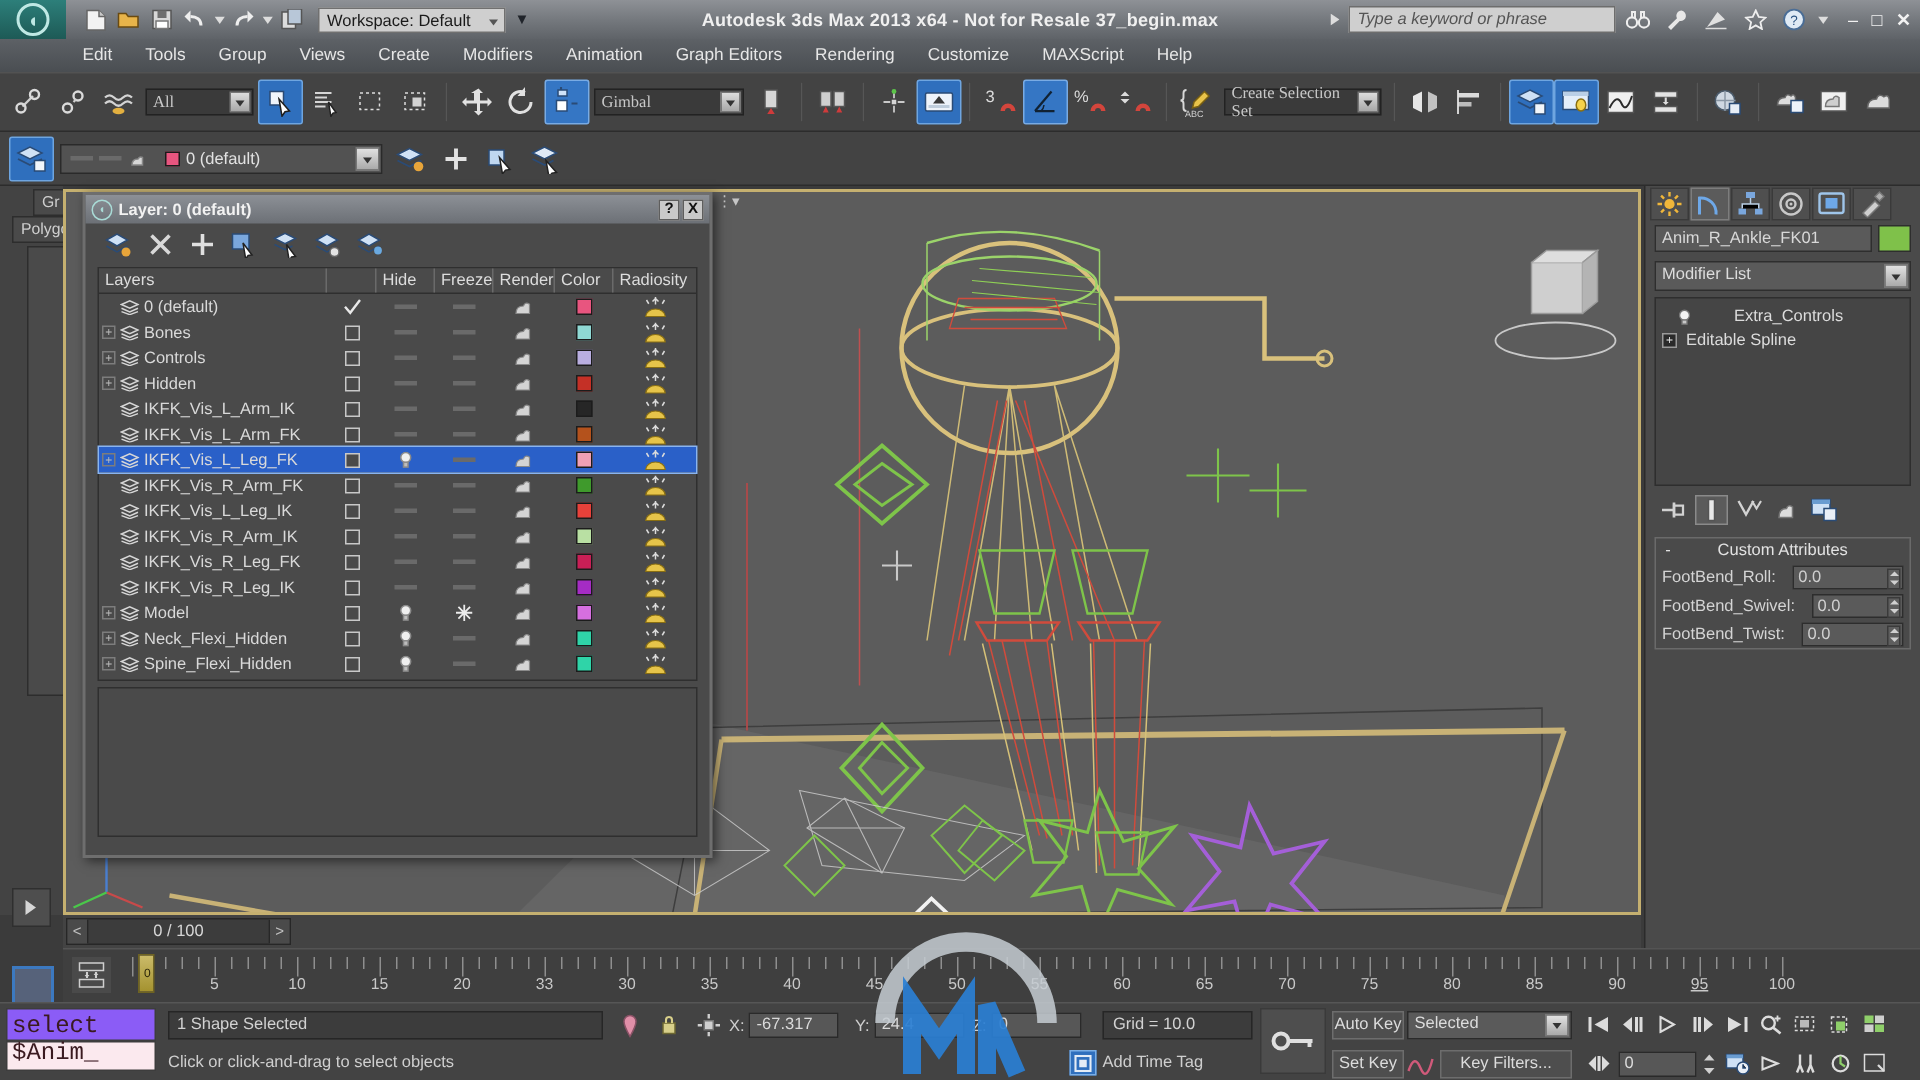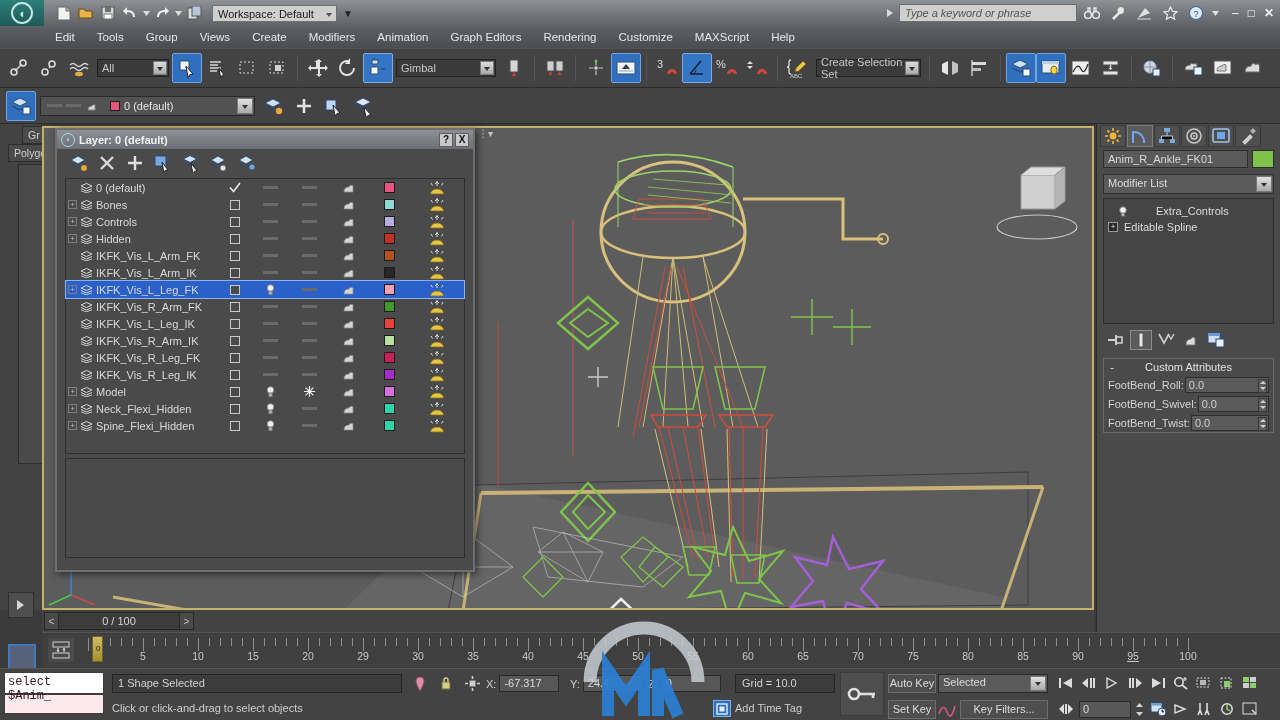--- a/index.html
+++ b/index.html
@@ -41,21 +41,21 @@
   
   .toolbar { position:absolute; left:0; top:48px; width:1280px; height:40px;
     background:#434343; border-top:1px solid #525252; border-bottom:1px solid #2c2c2c;
     display:flex; align-items:center; padding-left:4px; }
   .tb { width:30px; height:30px; display:flex; align-items:center; justify-content:center;
         position:relative; color:#d6d6d6; }
   .tb.on { background:#2f6fbd; border:1px solid #6ea5e0; border-radius:2px; }
   .tb.on2 { background:#3576c4; border:1px solid #79abe4; border-radius:2px; }
   .sep { width:1px; height:26px; background:#2b2b2b; border-right:1px solid #565656; margin:0 5px; }
   .selbox { width:72px; height:18px; background:#3a3a3a; border:1px solid #222; color:#c8c8c8;
-    font-size:11px; padding:0 14px 0 4px; position:relative; display:flex; align-items:center; margin:0 3px;}
+    font-size:11px; padding:0 14px 0 4px; position:relative; display:flex; align-items:center; margin:0 3px;font-family:Liberation Serif, serif;}
   .selbox .dd { position:absolute; right:1px; top:1px; width:14px; height:14px;
     background:linear-gradient(180deg,#dcdcdc,#a8a8a8); border:1px solid #777;}
   .selbox .dd:after{ content:""; position:absolute; left:3px; top:5px; border-left:3px solid transparent;
     border-right:3px solid transparent; border-top:4px solid #333; }
   .cssbox { width:100px; }
 
   
   .ltoolbar { position:absolute; left:0; top:88px; width:1280px; height:36px;
     background:#434343; border-bottom:1px solid #2c2c2c; display:flex; align-items:center; padding-left:6px;}
   .layersel { width:215px; height:20px; background:#525252; border:1px solid #2a2a2a;
@@ -139,21 +139,21 @@
   .bulb { width:10px; height:11px; }
   .sqp { width:10px; height:10px; background:#2a2a2a; border:1px solid #9a9a9a; color:#e6e6e6;
     font-size:8px; line-height:8px; text-align:center;}
   .stkicons { display:flex; align-items:center; gap:3px; padding:6px 8px 0 8px; }
   .si { width:22px; height:20px; display:flex; align-items:center; justify-content:center; color:#d2d2d2;}
   .si.act { background:#5b5b5b; border:1px solid #8a8a8a;}
   .roll { margin:8px 6px 0 6px; border:1px solid #6a6a6a; }
   .rollhdr { height:16px; display:flex; align-items:center; font-size:11px; color:#e2e2e2; }
   .rollhdr .mi { width:16px; text-align:center; }
   .rollhdr .tt { flex:1; text-align:center; }
-  .attrrow { display:flex; align-items:center; height:19px; padding:0 4px; gap:1px; font-size:11px;}
+  .attrrow { display:flex; align-items:center; height:19px; padding:0 4px; gap:11px; font-size:11px;}
   .attrlbl { color:#d4d4d4; }
   .spin { flex:1; height:16px; background:#5a5a5a; border:1px solid #2d2d2d; color:#cfcfcf;
     font-size:11px; padding:0 3px; position:relative; display:flex; align-items:center;}
   .spin .ar { position:absolute; right:1px; top:1px; width:9px; height:14px;
     background:#5e5e5e; border:1px solid #3a3a3a; display:flex; flex-direction:column;
     align-items:center; justify-content:space-around; }
   .spin .ar i { width:0;height:0;border-left:3px solid transparent;border-right:3px solid transparent;}
   .spin .ar i.u { border-bottom:3px solid #d0d0d0; }
   .spin .ar i.d { border-top:3px solid #d0d0d0; }
 
@@ -173,22 +173,22 @@
   .ruler { position:absolute; left:78px; top:634px; width:1120px; height:32px; }
   .tick { position:absolute; top:4px; width:1px; background:#8e8e8e; }
   .tlabel { position:absolute; top:16px; font-size:10.5px; color:#c9c9c9; transform:translateX(-50%); }
   .slider { position:absolute; left:92px; top:636px; width:11px; height:26px;
     background:linear-gradient(180deg,#cbbb6a,#a4922f); border:1px solid #6e6322;}
   .slider span { position:absolute; left:3px; top:7px; font-size:8px; color:#2a2408; }
 
   .statusbar { position:absolute; left:0; top:668px; width:1280px; height:52px; background:#434343;
     border-top:1px solid #565656; }
   .mxs { position:absolute; left:4px; top:672px; width:100px; height:44px; }
-  .mxs .a { height:22px; background:#ffffff; border:1px solid #3d3d3d; color:#3a1a20;
-    font-family:"Liberation Mono", monospace; font-size:12px; padding:2px 3px; }
+  .mxs .a { height:22px; background:#8b5cf6; border:1px solid #3d3d3d; color:#3a1a20;
+    font-family:"Liberation Mono", monospace; font-size:16px; padding:2px 3px; }
   .mxs .b { height:20px; background:#fbe9ee; border:1px solid #3d3d3d; }
   .statline1 { position:absolute; left:112px; top:674px; width:290px; height:19px;
     background:#3c3c3c; border:1px solid #262626; color:#d2d2d2; font-size:11px;
     padding:2px 5px; }
   .statline2 { position:absolute; left:112px; top:702px; color:#cfcfcf; font-size:11px; }
   .sbic { position:absolute; top:674px; width:20px; height:19px; display:flex;
     align-items:center; justify-content:center; }
   .coord { position:absolute; top:674px; height:19px; display:flex; align-items:center; gap:3px;
            font-size:11px; color:#cfcfcf;}
   .coord .f { width:60px; height:17px; background:#575757; border:1px solid #2a2a2a; color:#dadada;
@@ -271,20 +271,21 @@
         <svg width="15" height="14" viewBox="0 0 15 14">
           <rect x="1" y="2" width="9" height="11" fill="#dcdcdc" stroke="#555"></rect>
           <rect x="5" y="0" width="9" height="10" fill="#b8c7d8" stroke="#555"></rect>
         </svg>
       </div>
   </div>
   <div class="wsbox">
       <span>Workspace: Default</span>
     </div>
   <div class="wsarrow">▼</div>
+  <div class="apptitle">Autodesk 3ds Max  2013 x64  - Not for Resale    37_begin.max</div>
   <div class="tright">
     <div class="qi" style="width:10px">
         <svg width="6" height="8">
           <path d="M0 0l6 4-6 4z" fill="#ddd"></path>
         </svg>
       </div>
     <div class="searchbox" title="Type a keyword or phrase">
         <span>Type a keyword or phrase</span>
       </div>
     <div class="ticon">
@@ -770,20 +771,29 @@
     <div class="dt">
         <svg width="19" height="18" viewBox="0 0 19 18">
           <path d="M1 6l7-4 7 4-7 4z" fill="#cfe1f5" stroke="#2a4b76"></path>
           <path d="M1 10l7 4 7-4" fill="none" stroke="#2a4b76"></path>
           <circle cx="14" cy="13" r="2.6" fill="#6aa9e0"></circle>
         </svg>
       </div>
   </div>
 
   <div class="lgrid">
+    <div class="lhead">
+      <div style="width:152px">Layers</div>
+      <div style="width:33px"></div>
+      <div style="width:39px">Hide</div>
+      <div style="width:39px">Freeze</div>
+      <div style="width:41px">Render</div>
+      <div style="width:39px">Color</div>
+      <div style="width:55px;border-right:none">Radiosity</div>
+    </div>
     <div id="layer-rows">
         <div class="lrow">
           <span class="c-name">
             <span class="plusN"></span>
             <svg class="stk" viewBox="0 0 13 11">
               <path d="M1 4L6.5 1.5 12 4 6.5 6.5z" fill="none" stroke="#d6d6d6" stroke-width="1"></path>
               <path d="M1 6.5L6.5 9 12 6.5" fill="none" stroke="#d6d6d6" stroke-width="1"></path>
               <path d="M1 8.8L6.5 10.8 12 8.8" fill="none" stroke="#d6d6d6" stroke-width="0.9"></path>
             </svg>
             <span>0 (default)</span>
@@ -917,72 +927,72 @@
           </span>
         </div>
         <div class="lrow">
           <span class="c-name">
             <span class="plusN"></span>
             <svg class="stk" viewBox="0 0 13 11">
               <path d="M1 4L6.5 1.5 12 4 6.5 6.5z" fill="none" stroke="#d6d6d6" stroke-width="1"></path>
               <path d="M1 6.5L6.5 9 12 6.5" fill="none" stroke="#d6d6d6" stroke-width="1"></path>
               <path d="M1 8.8L6.5 10.8 12 8.8" fill="none" stroke="#d6d6d6" stroke-width="0.9"></path>
             </svg>
-            <span>IKFK_Vis_L_Arm_FK</span>
+            <span>IKFK_Vis_L_Arm_IK</span>
           </span>
           <span class="c-chk">
             <span class="cbox"></span>
           </span>
           <span class="c-hide">
             <span class="dash"></span>
           </span>
           <span class="c-frz">
             <span class="dash"></span>
           </span>
           <span class="c-rnd">
             <svg width="15" height="12" viewBox="0 0 15 12">
               <path d="M2 10q0-5 5-5 1-3 4-1.2V10z" fill="#d4d4d4" stroke="#8a8a8a" stroke-width="0.8"></path>
             </svg>
           </span>
           <span class="c-col">
-            <span class="colsw" style="background:#b4521c"></span>
+            <span class="colsw" style="background:#262626"></span>
           </span>
           <span class="c-rad">
             <svg width="16" height="14" viewBox="0 0 16 14">
               <path d="M8 0v5M8 1L6 3M8 1l2 2M2 2l1.5 2.5M14 2l-1.5 2.5" stroke="#dcdcdc" stroke-width="1"></path>
               <path d="M1.5 13a6.5 5 0 0113 0z" fill="#e6c44a" stroke="#8a6f12" stroke-width="0.8"></path>
             </svg>
           </span>
         </div>
         <div class="lrow">
           <span class="c-name">
             <span class="plusN"></span>
             <svg class="stk" viewBox="0 0 13 11">
               <path d="M1 4L6.5 1.5 12 4 6.5 6.5z" fill="none" stroke="#d6d6d6" stroke-width="1"></path>
               <path d="M1 6.5L6.5 9 12 6.5" fill="none" stroke="#d6d6d6" stroke-width="1"></path>
               <path d="M1 8.8L6.5 10.8 12 8.8" fill="none" stroke="#d6d6d6" stroke-width="0.9"></path>
             </svg>
-            <span>IKFK_Vis_L_Arm_IK</span>
+            <span>IKFK_Vis_L_Arm_FK</span>
           </span>
           <span class="c-chk">
             <span class="cbox"></span>
           </span>
           <span class="c-hide">
             <span class="dash"></span>
           </span>
           <span class="c-frz">
             <span class="dash"></span>
           </span>
           <span class="c-rnd">
             <svg width="15" height="12" viewBox="0 0 15 12">
               <path d="M2 10q0-5 5-5 1-3 4-1.2V10z" fill="#d4d4d4" stroke="#8a8a8a" stroke-width="0.8"></path>
             </svg>
           </span>
           <span class="c-col">
-            <span class="colsw" style="background:#262626"></span>
+            <span class="colsw" style="background:#b4521c"></span>
           </span>
           <span class="c-rad">
             <svg width="16" height="14" viewBox="0 0 16 14">
               <path d="M8 0v5M8 1L6 3M8 1l2 2M2 2l1.5 2.5M14 2l-1.5 2.5" stroke="#dcdcdc" stroke-width="1"></path>
               <path d="M1.5 13a6.5 5 0 0113 0z" fill="#e6c44a" stroke="#8a6f12" stroke-width="0.8"></path>
             </svg>
           </span>
         </div>
         <div class="lrow sel">
           <span class="c-name">
@@ -1565,21 +1575,21 @@
     <div class="tick" style="left: 1055px; height: 13px;"></div>
     <div class="tick" style="left: 1066px; height: 8px;"></div>
     <div class="tick" style="left: 1077px; height: 8px;"></div>
     <div class="tick" style="left: 1088px; height: 8px;"></div>
     <div class="tick" style="left: 1099px; height: 8px;"></div>
     <div class="tick" style="left: 1110px; height: 13px;"></div>
     <div class="tlabel" style="left: 65px;">5</div>
     <div class="tlabel" style="left: 120px; text-align: right;">10</div>
     <div class="tlabel" style="left: 175px;">15</div>
     <div class="tlabel" style="left: 230px;">20</div>
-    <div class="tlabel" style="left: 285px;">29</div>
+    <div class="tlabel" style="left: 285px;">33</div>
     <div class="tlabel" style="left: 340px;">30</div>
     <div class="tlabel" style="left: 395px;">35</div>
     <div class="tlabel" style="left: 450px;">40</div>
     <div class="tlabel" style="left: 505px;">45</div>
     <div class="tlabel" style="left: 560px;">50</div>
     <div class="tlabel" style="left: 615px;">55</div>
     <div class="tlabel" style="left: 670px;">60</div>
     <div class="tlabel" style="left: 725px;">65</div>
     <div class="tlabel" style="left: 780px;">70</div>
     <div class="tlabel" style="left: 835px;">75</div>

